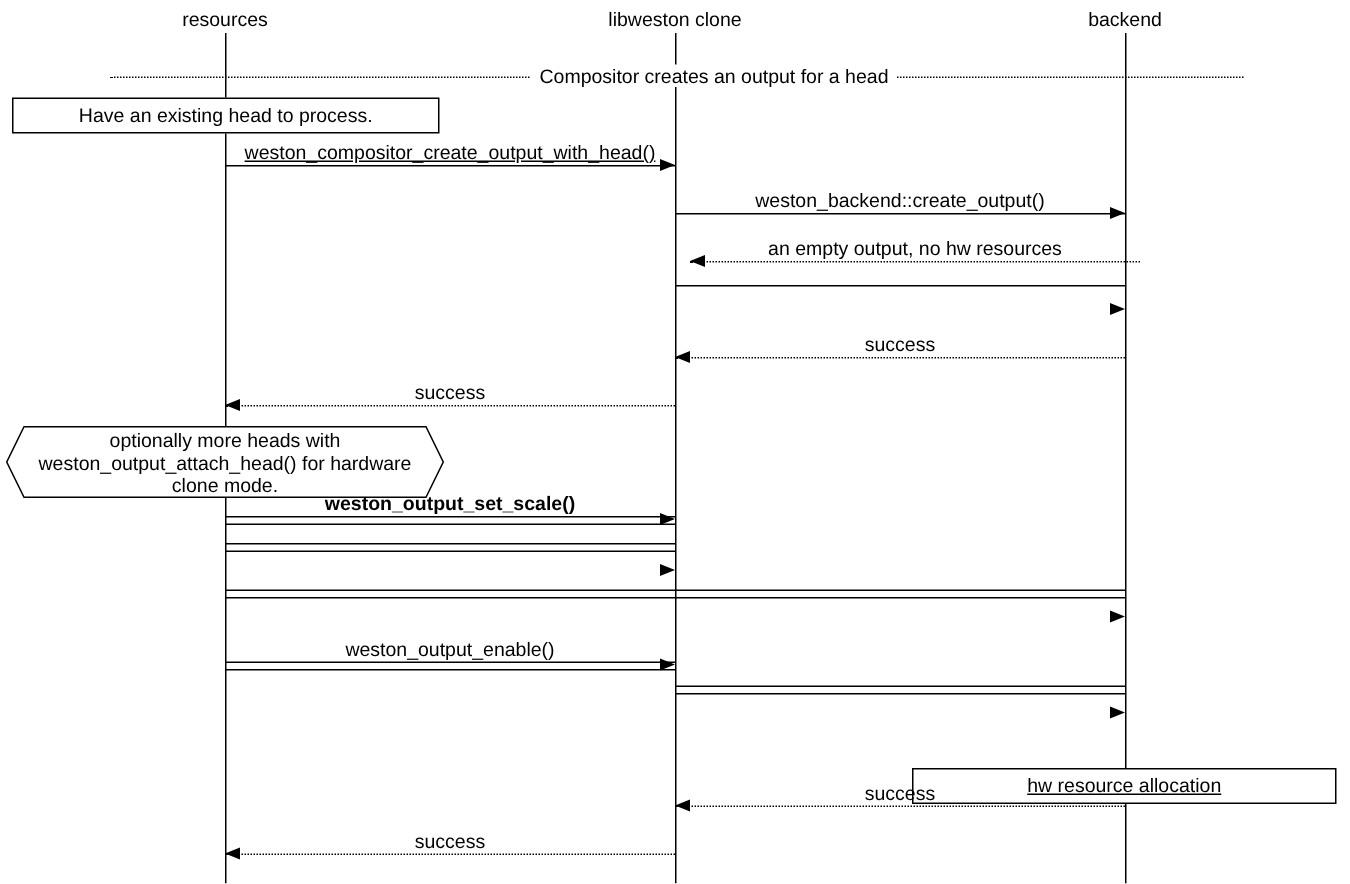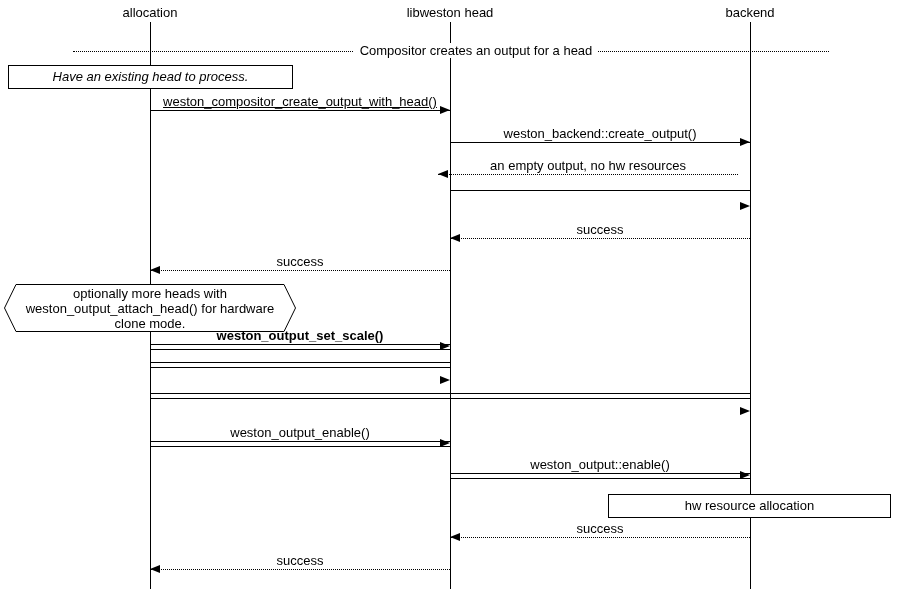--- a/index.html
+++ b/index.html
@@ -38,48 +38,48 @@
   .hexnote svg { position: absolute; left: 0; top: 0; }
   .hexnote .hex-text {
     position: absolute; left: 0; top: 0; width: 292px; height: 48px;
     display: flex; align-items: center; justify-content: center;
     text-align: center; box-sizing: border-box; padding: 0 14px; line-height: 15px;
   }
 </style>
 </head>
 <body>
 
-<div class="abs actor-label" style="left:75px">allocation</div>
-<div class="abs actor-label" style="left:375px">libweston head</div>
+<div class="abs actor-label" style="left:75px">resources</div>
+<div class="abs actor-label" style="left:375px">libweston clone</div>
 <div class="abs actor-label" style="left:675px">backend</div>
 
 <div class="abs lifeline" style="left:150px"></div>
 <div class="abs lifeline" style="left:450px"></div>
 <div class="abs lifeline" style="left:750px"></div>
 
 <div class="abs divider-line"></div>
 <div class="abs divider-label">
   <span>Compositor creates an output for a head</span>
 </div>
 
-<div class="abs note-box" style="left:8px; top:65px; width:283px;font-style:italic;">Have an existing head to process.</div>
+<div class="abs note-box" style="left:8px; top:65px; width:283px;">Have an existing head to process.</div>
 
 <div class="abs msg" style="left:150px; top:94px; width:300px;text-decoration:underline;">
   <div class="msg-label">weston_compositor_create_output_with_head()</div>
   <div class="msg-line solid"></div>
   <div class="arrow-right"></div>
 </div>
 
 <div class="abs msg" style="left:450px; top:126px; width:300px;">
   <div class="msg-label">weston_backend::create_output()</div>
   <div class="msg-line solid"></div>
   <div class="arrow-right"></div>
 </div>
 
-<div class="abs msg" style="left:438px; top:158px; width:300px;">
+<div class="abs msg" style="left:460px; top:158px; width:300px;">
   <div class="msg-label">an empty output, no hw resources</div>
   <div class="msg-line dashed"></div>
   <div class="arrow-left"></div>
 </div>
 
 <div class="abs msg" style="left:450px; top:190px; width:300px;">
   <div class="msg-line solid"></div>
   <div class="arrow-right"></div>
 </div>
 
@@ -118,26 +118,25 @@
   <div class="arrow-right"></div>
 </div>
 
 <div class="abs msg is-double" style="left:150px; top:425px; width:300px;">
   <div class="msg-label">weston_output_enable()</div>
   <div class="msg-line double"></div>
   <div class="arrow-right"></div>
 </div>
 
 <div class="abs msg is-double" style="left:450px; top:457px; width:300px;">
-  <div class="msg-label">weston_output::enable()</div>
   <div class="msg-line double"></div>
   <div class="arrow-right"></div>
 </div>
 
-<div class="abs note-box" style="left:608px; top:494px; width:281px;">hw resource allocation</div>
+<div class="abs note-box" style="left:608px; top:512px; width:281px;text-decoration:underline;">hw resource allocation</div>
 
 <div class="abs msg" style="left:450px; top:521px; width:300px;">
   <div class="msg-label">success</div>
   <div class="msg-line dashed"></div>
   <div class="arrow-left"></div>
 </div>
 
 <div class="abs msg" style="left:150px; top:553px; width:300px;">
   <div class="msg-label">success</div>
   <div class="msg-line dashed"></div>

